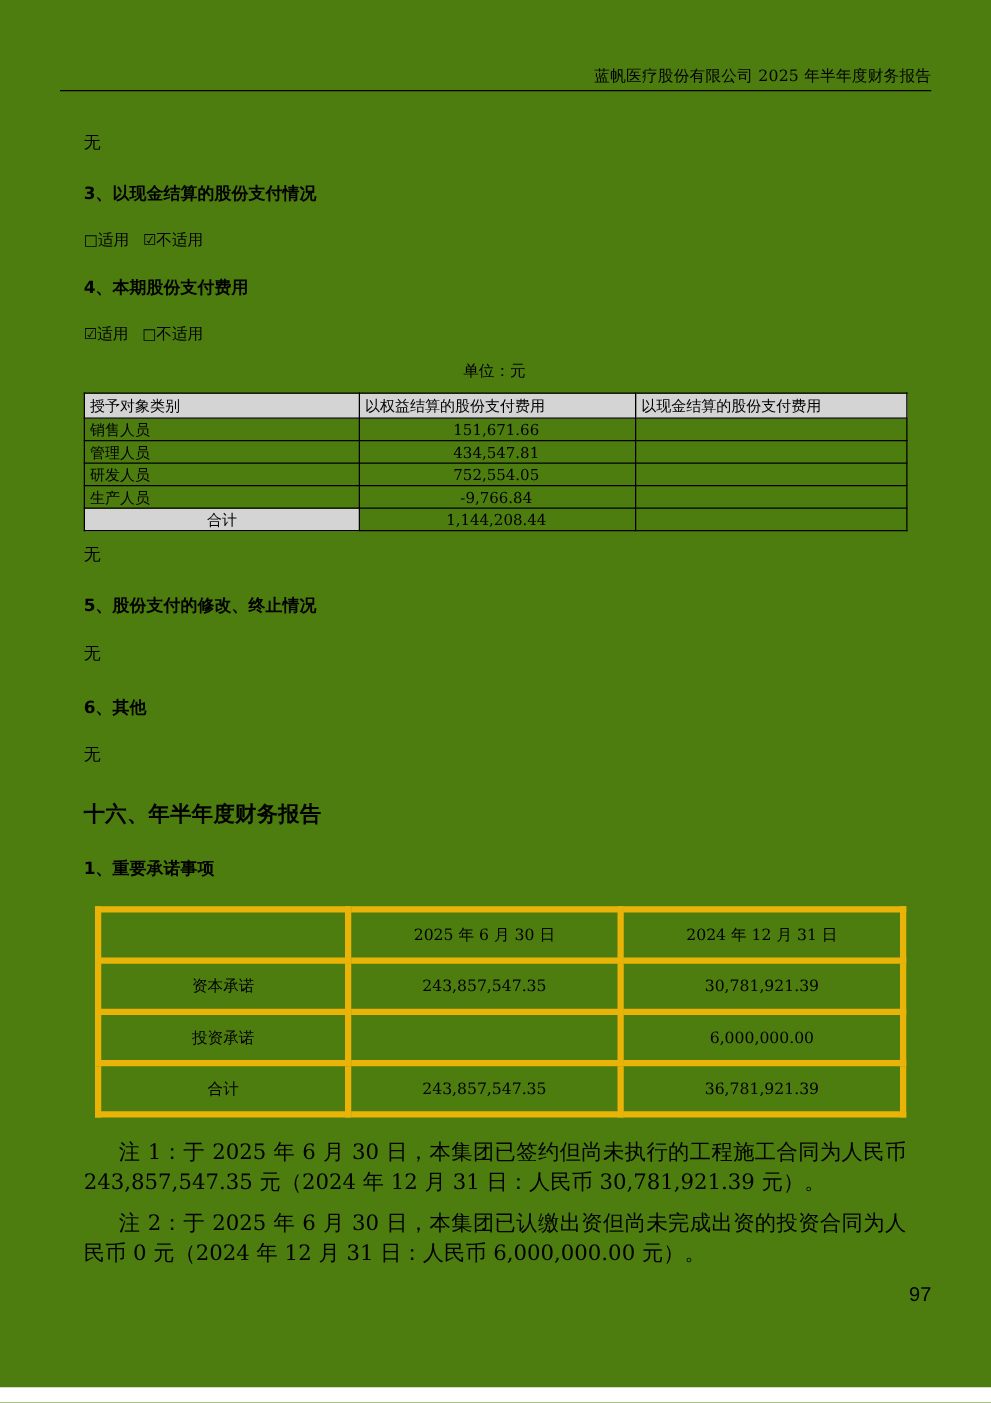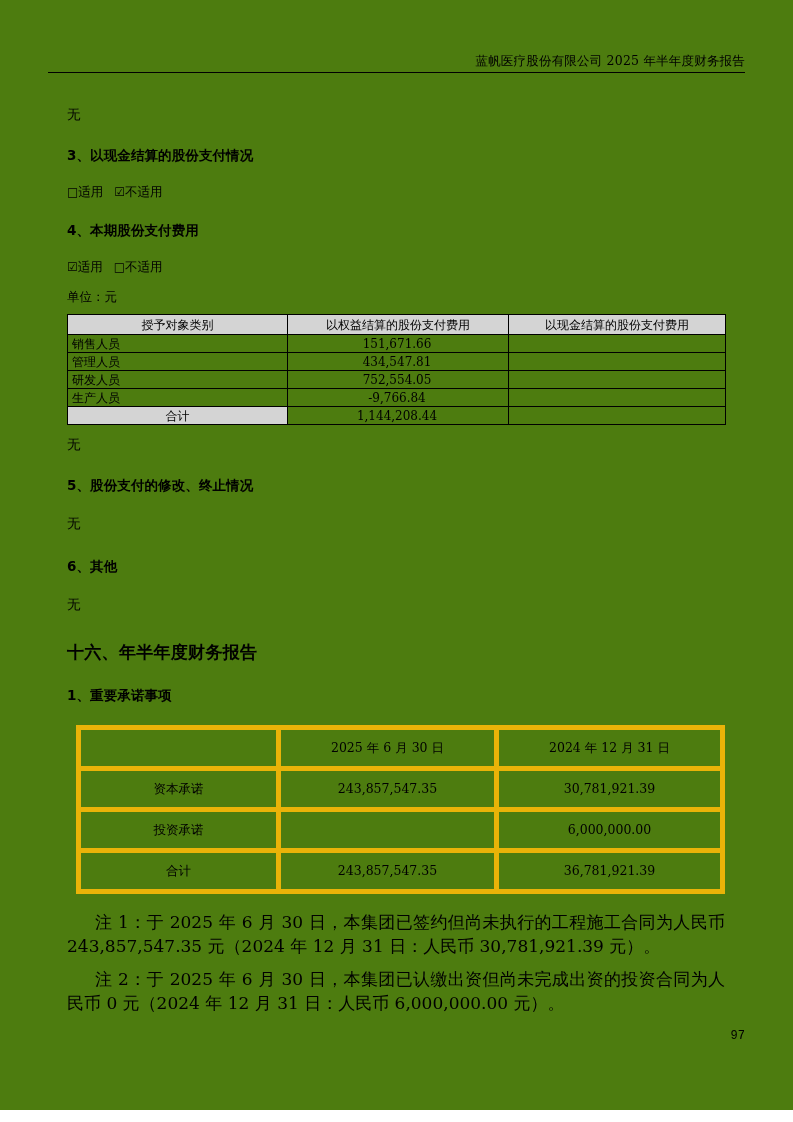--- a/index.html
+++ b/index.html
@@ -87,21 +87,21 @@
     font-size: 12.5px;
     line-height: 18px;
     white-space: nowrap;
   }
   .applicability .opt { margin-right: 7px; }
   .applicability .box { font-size: 12px; }
 
   .unit-line {
     font-family: "DejaVu Serif", "Liberation Serif", serif;
     font-size: 12.5px;
-    text-align: left;
+    text-align: center;
     line-height: 17px;
     padding-right: 1px;
   }
 
   
   table.t1 {
     border-collapse: collapse;
     width: 658px;
     table-layout: fixed;
     font-family: "DejaVu Serif", "Liberation Serif", serif;
@@ -112,21 +112,21 @@
   table.t1 col.c3 { width: 217px; }
   table.t1 th, table.t1 td {
     border: 1px solid #000;
     height: 17px;
     padding: 0 4px;
     line-height: 16px;
     font-weight: normal;
   }
   table.t1 thead th {
     background: #d4d4d4;
-    text-align: center;
+    text-align: left;
     height: 19px;
   }
   table.t1 td.lbl { text-align: left; }
   table.t1 td.num { text-align: center; padding-right: 6px; }
   table.t1 td.blank { text-align: right; }
   table.t1 tr.total td.lbl {
     background: #d4d4d4;
     text-align: center;
   }
 
@@ -160,22 +160,22 @@
     text-indent: 28px;
     margin: 0;
     text-align: justify;
   }
 
   
   .page-number {
     position: absolute;
     right: 48px;
     top: 1029px;
-    font-family: Liberation Mono, monospace;
-    font-size: 12px;
+    font-family: Liberation Sans, sans-serif;
+    font-size: 16px;
     line-height: 15px;
   }
 </style>
 </head>
 <body>
 
 <div class="page">
 
   <div class="page-header">
     <div class="hdr-text">蓝帆医疗股份有限公司 2025 年半年度财务报告</div>

